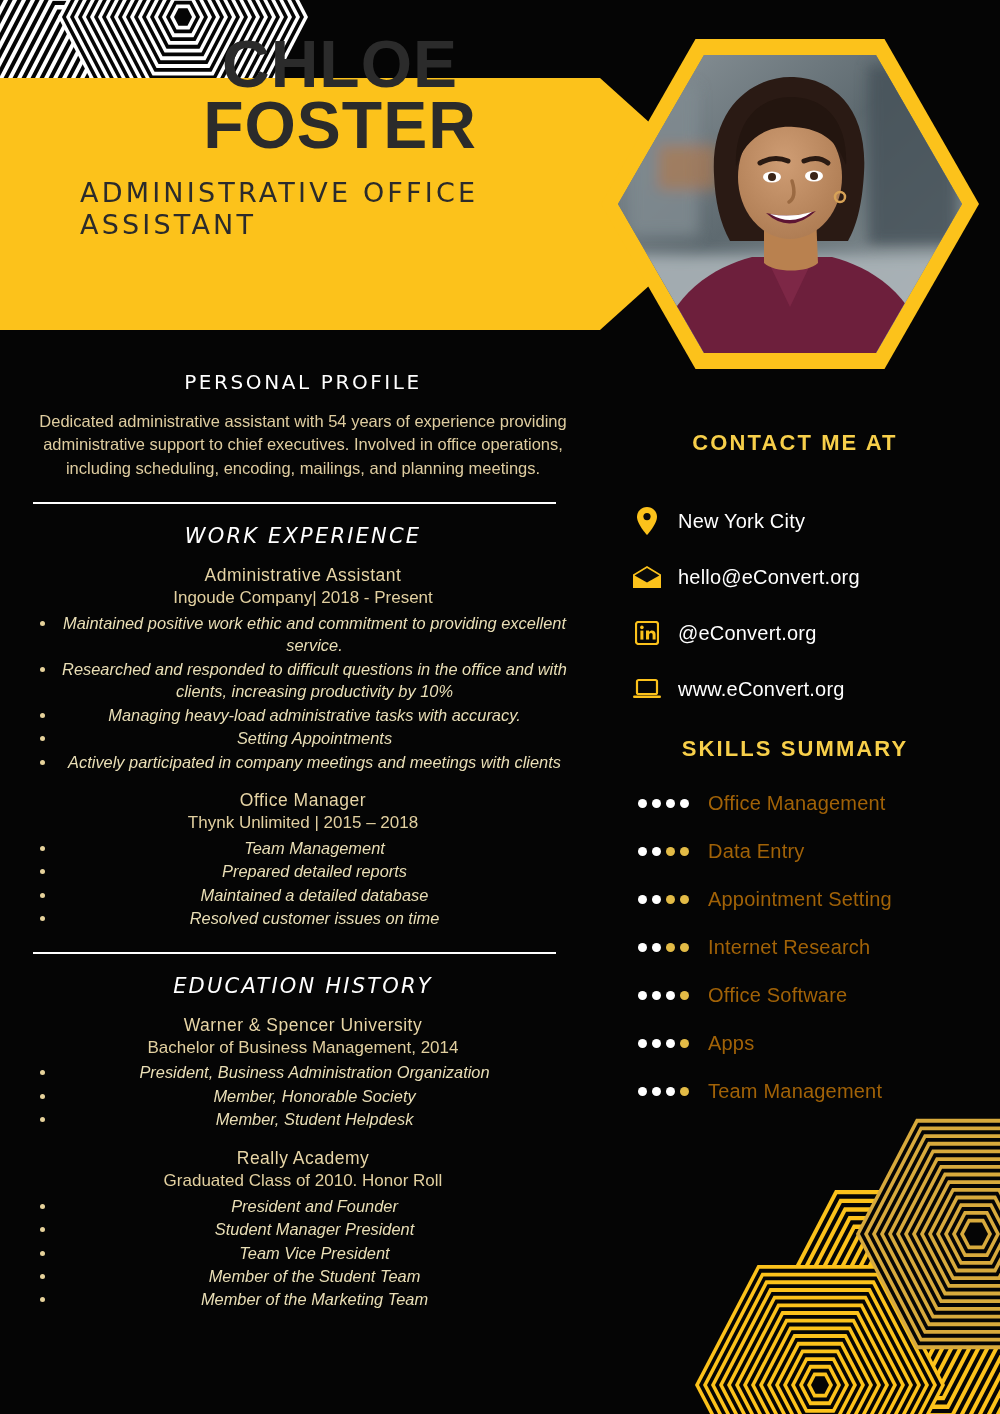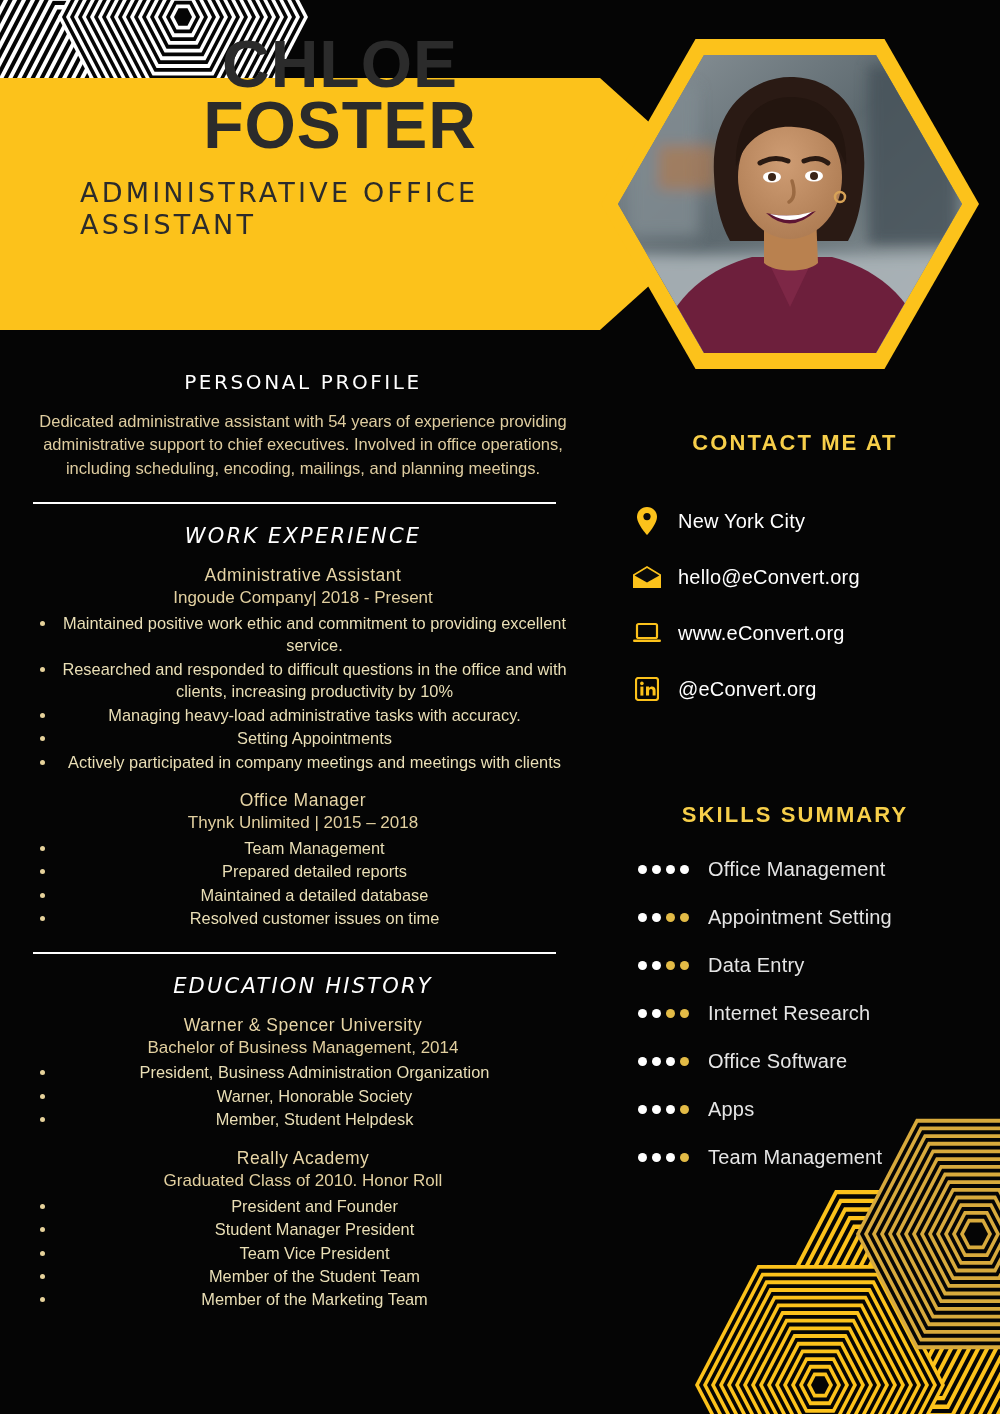--- a/index.html
+++ b/index.html
@@ -71,21 +71,21 @@
     color:#ffffff;font-size:21px;letter-spacing:2.2px;font-weight:400;
     font-style:italic;font-family:"DejaVu Sans", sans-serif;
   }
   .profile-text{
     margin-top:16px;color:#dfcda0;font-size:16.5px;line-height:1.42;
   }
   .divider{height:2px;background:#ffffff;margin:22px 0 20px 0;width:523px;}
   .job-block{margin-top:16px;}
   .job-role{color:#e7d5a6;font-size:17.5px;letter-spacing:.5px;line-height:1.3;}
   .job-meta{color:#e2d0a0;font-size:17px;line-height:1.35;}
-  ul.bullets{margin:2px 0 0 0;padding:0;list-style:none;}
+  ul.bullets{margin:2px 0 0 0;padding:0;list-style:none;font-style:italic;}
   ul.bullets li{
     position:relative;padding-left:23px;color:#eadfb6;font-size:16.4px;
     line-height:1.37;margin-bottom:1px;
   }
   ul.bullets li::before{
     content:"";position:absolute;left:7px;top:9px;width:5px;height:5px;
     border-radius:50%;background:#e6d29b;
   }
 
   
@@ -97,28 +97,28 @@
   .contact-row{
     display:flex;align-items:center;margin-bottom:26px;padding-left:22px;
   }
   .contact-ico{
     width:30px;height:30px;flex:0 0 30px;display:flex;
     align-items:center;justify-content:center;margin-right:16px;
   }
   .contact-ico svg{display:block;}
   .contact-txt{color:#ffffff;font-size:20px;letter-spacing:.2px;}
 
-  .skills-head{margin-top:98px;}
+  .skills-head{margin-top:32px;}
   .skills-list{margin-top:30px;}
   .skill-row{display:flex;align-items:center;margin-bottom:25px;padding-left:28px;}
   .dots{display:flex;align-items:center;margin-right:14px;}
   .dot{width:9px;height:9px;border-radius:50%;margin-right:5px;}
   .dot.on{background:#ffffff;}
   .dot.off{background:#e3bb46;}
-  .skill-label{color:#e5e5e5;font-size:20px;letter-spacing:.2px;white-space:nowrap;}
+  .skill-label{color:#a16207;font-size:20px;letter-spacing:.2px;white-space:nowrap;}
 </style>
 </head>
 <body style="--yellow: #FCC21B; background: rgb(5, 5, 5);">
 
 <div class="hex-deco" id="deco-topleft" style="mix-blend-mode: normal;">
     <div class="hex-ring" style="width: 300px; height: 300px; background: rgb(255, 255, 255);"></div>
     <div class="hex-ring" style="width: 291px; height: 291px; background: rgb(5, 5, 5);"></div>
     <div class="hex-ring" style="width: 282px; height: 282px; background: rgb(255, 255, 255);"></div>
     <div class="hex-ring" style="width: 273px; height: 273px; background: rgb(5, 5, 5);"></div>
     <div class="hex-ring" style="width: 264px; height: 264px; background: rgb(255, 255, 255);"></div>
@@ -376,21 +376,21 @@
 
   <div class="divider"></div>
 
   <div class="sec-head-italic">EDUCATION HISTORY</div>
   <div id="edu-schools">
       <div class="job-block">
         <div class="job-role">Warner &amp; Spencer University</div>
         <div class="job-meta">Bachelor of Business Management, 2014</div>
         <ul class="bullets">
           <li>President, Business Administration Organization</li>
-          <li>Warner, Honorable Society</li>
+          <li>Member, Honorable Society</li>
           <li>Member, Student Helpdesk</li>
         </ul>
       </div>
       <div class="job-block">
         <div class="job-role">Really Academy</div>
         <div class="job-meta">Graduated Class of 2010. Honor Roll</div>
         <ul class="bullets">
           <li>President and Founder</li>
           <li>Student Manager President</li>
           <li>Team Vice President</li>
@@ -421,76 +421,76 @@
             <path d="M0 8.5 14 0l14 8.5V22H0z" fill="#FCC21B"></path>
             <path d="M0 8.5 14 17l14-8.5V22H0z" fill="#0a0a0a" opacity="0"></path>
             <path d="M0 22 14 12l14 10z" fill="#FCC21B"></path>
             <path d="M1.6 9.4 14 2.1l12.4 7.3L14 16.4z" fill="#0a0a0a"></path>
           </svg>
         </span>
         <span class="contact-txt">hello@eConvert.org</span>
       </div>
       <div class="contact-row">
         <span class="contact-ico">
-          <svg width="28" height="22" viewBox="0 0 28 22">
-            <rect x="4" y="2" width="20" height="14" rx="1.6" fill="none" stroke="#FCC21B" stroke-width="2.2"></rect>
-            <rect x="0" y="17.4" width="28" height="2.6" rx="1.3" fill="#FCC21B"></rect>
-          </svg>
-        </span>
-        <span class="contact-txt">www.eConvert.org</span>
-      </div>
-      <div class="contact-row">
-        <span class="contact-ico">
           <svg width="24" height="24" viewBox="0 0 24 24">
             <rect x="1" y="1" width="22" height="22" rx="2.4" fill="none" stroke="#FCC21B" stroke-width="2.2"></rect>
             <rect x="5.4" y="9.6" width="3" height="9" fill="#FCC21B"></rect>
             <circle cx="6.9" cy="6.4" r="1.8" fill="#FCC21B"></circle>
             <path d="M11 18.6v-9h3v1.3c.7-1 1.8-1.5 3-1.5 2.2 0 3.6 1.4 3.6 3.9v5.3h-3v-4.8c0-1.2-.5-1.9-1.6-1.9-1.1 0-1.9.8-1.9 2.1v4.6z" fill="#FCC21B"></path>
           </svg>
         </span>
         <span class="contact-txt">@eConvert.org</span>
       </div>
+      <div class="contact-row">
+        <span class="contact-ico">
+          <svg width="28" height="22" viewBox="0 0 28 22">
+            <rect x="4" y="2" width="20" height="14" rx="1.6" fill="none" stroke="#FCC21B" stroke-width="2.2"></rect>
+            <rect x="0" y="17.4" width="28" height="2.6" rx="1.3" fill="#FCC21B"></rect>
+          </svg>
+        </span>
+        <span class="contact-txt">www.eConvert.org</span>
+      </div>
     </div>
 
   <div class="right-head skills-head">SKILLS SUMMARY</div>
   <div class="skills-list" id="skills-list">
       <div class="skill-row">
         <span class="dots">
           <span class="dot on" style="background: rgb(255, 255, 255);"></span>
           <span class="dot on" style="background: rgb(255, 255, 255);"></span>
           <span class="dot on" style="background: rgb(255, 255, 255);"></span>
           <span class="dot on" style="background: rgb(255, 255, 255);"></span>
         </span>
         <span class="skill-label">Office Management</span>
       </div>
       <div class="skill-row">
         <span class="dots">
           <span class="dot on" style="background: rgb(255, 255, 255);"></span>
           <span class="dot on" style="background: rgb(255, 255, 255);"></span>
           <span class="dot off" style="background: rgb(227, 187, 70);"></span>
           <span class="dot off" style="background: rgb(227, 187, 70);"></span>
         </span>
+        <span class="skill-label">Data Entry</span>
+      </div>
+      <div class="skill-row">
+        <span class="dots">
+          <span class="dot on" style="background: rgb(255, 255, 255);"></span>
+          <span class="dot on" style="background: rgb(255, 255, 255);"></span>
+          <span class="dot off" style="background: rgb(227, 187, 70);"></span>
+          <span class="dot off" style="background: rgb(227, 187, 70);"></span>
+        </span>
         <span class="skill-label">Appointment Setting</span>
       </div>
       <div class="skill-row">
         <span class="dots">
           <span class="dot on" style="background: rgb(255, 255, 255);"></span>
           <span class="dot on" style="background: rgb(255, 255, 255);"></span>
           <span class="dot off" style="background: rgb(227, 187, 70);"></span>
           <span class="dot off" style="background: rgb(227, 187, 70);"></span>
         </span>
-        <span class="skill-label">Data Entry</span>
-      </div>
-      <div class="skill-row">
-        <span class="dots">
-          <span class="dot on" style="background: rgb(255, 255, 255);"></span>
-          <span class="dot on" style="background: rgb(255, 255, 255);"></span>
-          <span class="dot off" style="background: rgb(227, 187, 70);"></span>
-          <span class="dot off" style="background: rgb(227, 187, 70);"></span>
-        </span>
         <span class="skill-label">Internet Research</span>
       </div>
       <div class="skill-row">
         <span class="dots">
           <span class="dot on" style="background: rgb(255, 255, 255);"></span>
           <span class="dot on" style="background: rgb(255, 255, 255);"></span>
           <span class="dot on" style="background: rgb(255, 255, 255);"></span>
           <span class="dot off" style="background: rgb(227, 187, 70);"></span>
         </span>
         <span class="skill-label">Office Software</span>

